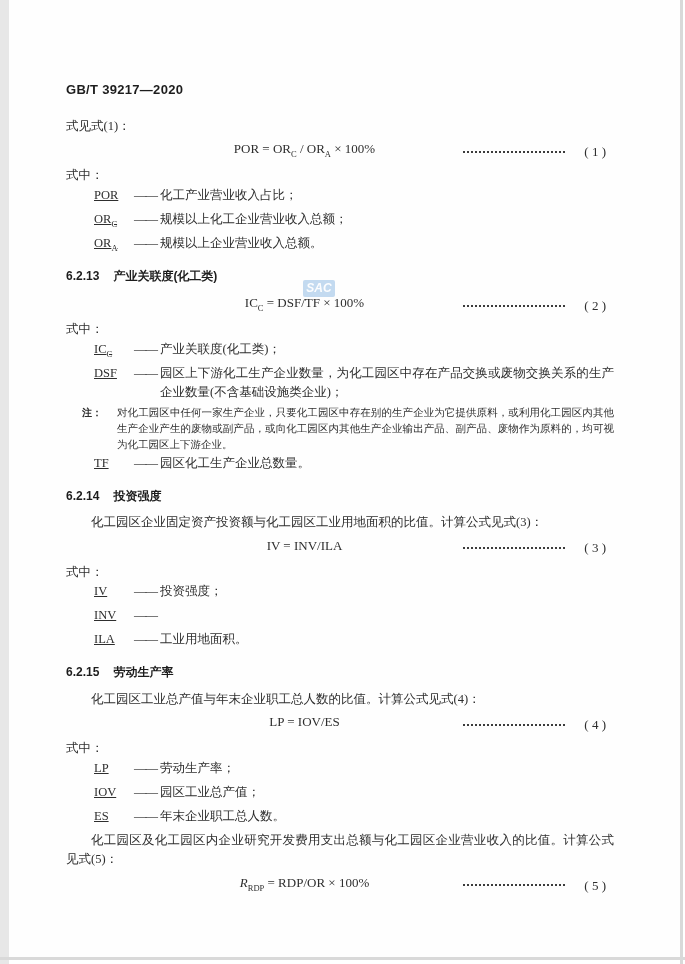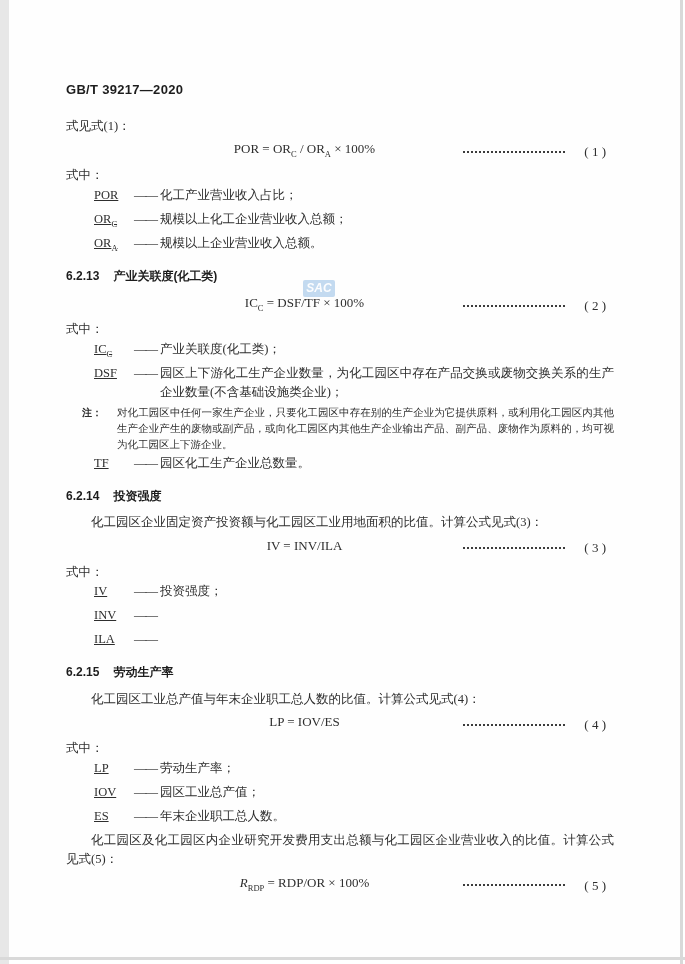--- a/index.html
+++ b/index.html
@@ -151,20 +151,21 @@
         <span class="t-dash">——</span>
         <span class="t-desc">投资强度；</span>
       </div>
       <div class="term">
         <span class="t-label"><i class="f-var"></i><sub></sub><span>INV</span><sub></sub></span>
         <span class="t-dash">——</span>
       </div>
       <div class="term">
         <span class="t-label"><i class="f-var"></i><sub></sub><span>ILA</span><sub></sub></span>
         <span class="t-dash">——</span>
+        <span class="t-desc">工业用地面积。</span>
       </div>
     </div>
 
     <div class="heading"><span class="h-num">6.2.15</span><span>劳动生产率</span></div>
     <div class="para">化工园区工业总产值与年末企业职工总人数的比值。计算公式见式(4)：</div>
 
     <div class="formula-row">
       <span class="f-spacer"></span>
       <span class="f-center"><span><i class="f-var"></i><sub></sub><span>LP = IOV/ES</span><sub></sub><span></span><sub></sub><span></span></span></span>
       <span class="f-leader"></span>

